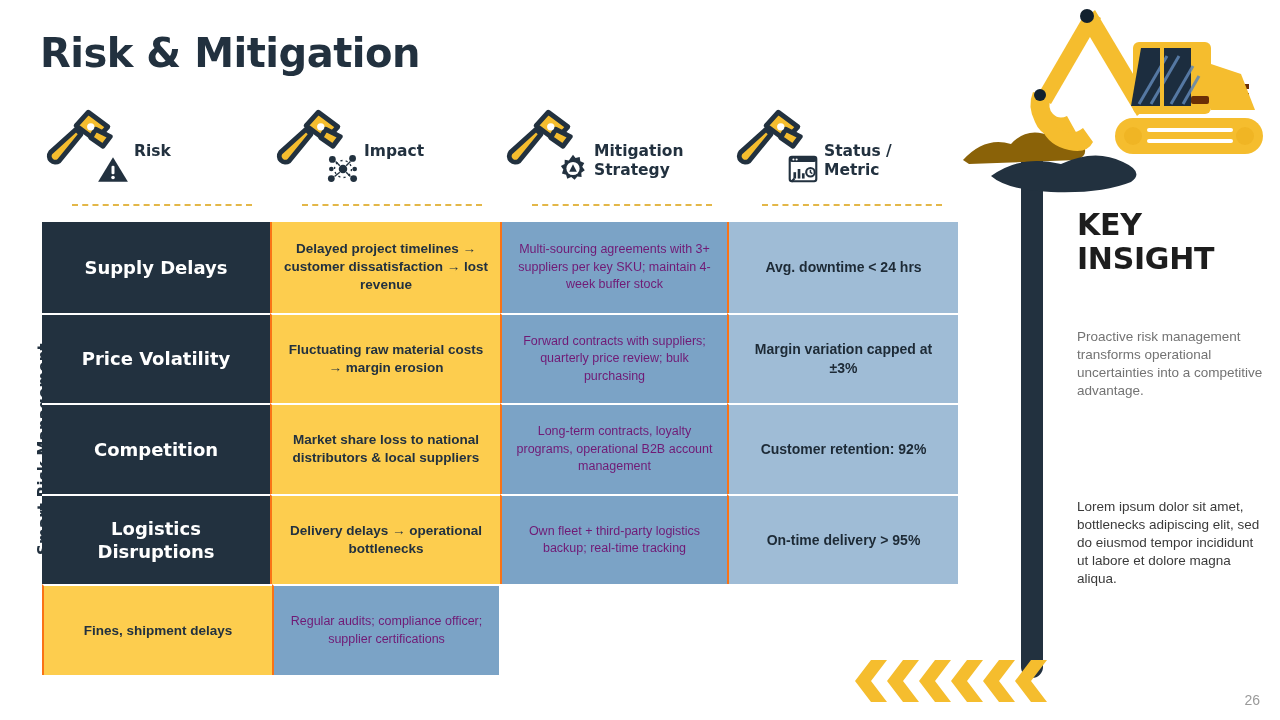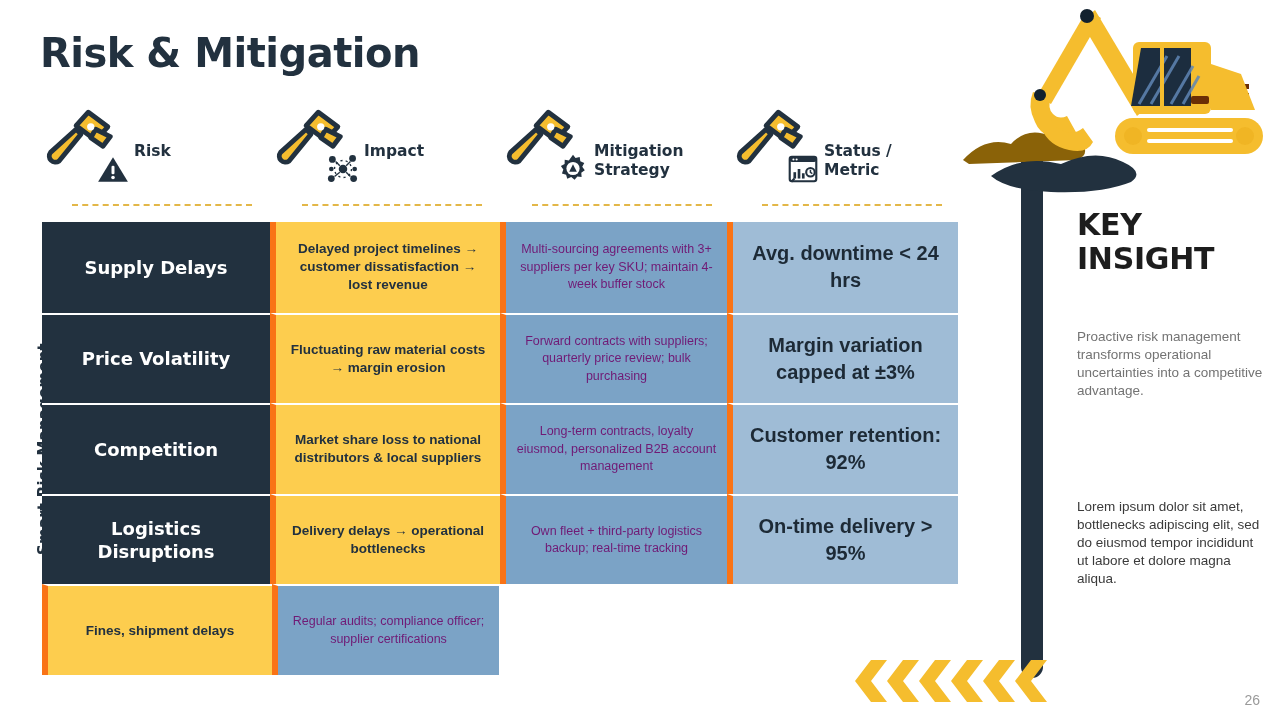--- a/index.html
+++ b/index.html
@@ -52,24 +52,24 @@
     display:flex;align-items:center;justify-content:center;
     text-align:center;box-sizing:border-box;
     padding:4px 10px;
   }
   .c-risk{width:228px;background:#22313f;color:#ffffff;font-weight:bold;font-size:18px;
           font-family:"DejaVu Sans", sans-serif;line-height:1.3;}
   .c-impact{width:230px;background:#fdcd4e;color:#22313f;font-weight:bold;font-size:13.5px;
             line-height:1.35;}
   .c-mit{width:227px;background:#7ba3c6;color:#701a75;font-weight:normal;font-size:12.5px;
          line-height:1.4;}
-  .c-status{width:231px;background:#9fbcd6;color:#1d2a36;font-weight:bold;font-size:20px;
+  .c-status{width:231px;background:#9fbcd6;color:#1d2a36;font-weight:bold;font-size:14px;
             line-height:1.35;}
   .trow + .trow .cell{border-top:2px solid #ffffff;}
-  .c-impact, .c-mit, .c-status{border-left:6px solid #f97316;}
+  .c-impact, .c-mit, .c-status{border-left:2px solid #f97316;}
   .table .trow:first-child .cell{border-top:none;}
 
   
   #key-insight-title{
     position:absolute;left:1077px;top:208px;width:190px;
     font-size:30px;font-weight:bold;color:#1d1d1d;line-height:1.12;
     font-family:"DejaVu Sans", sans-serif;letter-spacing:-0.3px;
   }
   #insight-body{
     position:absolute;left:1077px;top:328px;width:186px;
@@ -213,21 +213,21 @@
     <div class="trow">
       <div class="cell c-risk">Price Volatility</div>
       <div class="cell c-impact">Fluctuating raw material costs → margin erosion</div>
       <div class="cell c-mit">Forward contracts with suppliers; quarterly price review; bulk purchasing</div>
       <div class="cell c-status">Margin variation capped at ±3%</div>
     </div>
 
     <div class="trow">
       <div class="cell c-risk">Competition</div>
       <div class="cell c-impact">Market share loss to national distributors &amp; local suppliers</div>
-      <div class="cell c-mit">Long-term contracts, loyalty eiusmod, personalized B2B account management</div>
+      <div class="cell c-mit">Long-term contracts, loyalty programs, operational B2B account management</div>
       <div class="cell c-status">Customer retention: 92%</div>
     </div>
 
     <div class="trow">
       <div class="cell c-risk">Logistics Disruptions</div>
       <div class="cell c-impact">Delivery delays → operational bottlenecks</div>
       <div class="cell c-mit">Own fleet + third-party logistics backup; real-time tracking</div>
       <div class="cell c-status">On-time delivery &gt; 95%</div>
     </div>
 

